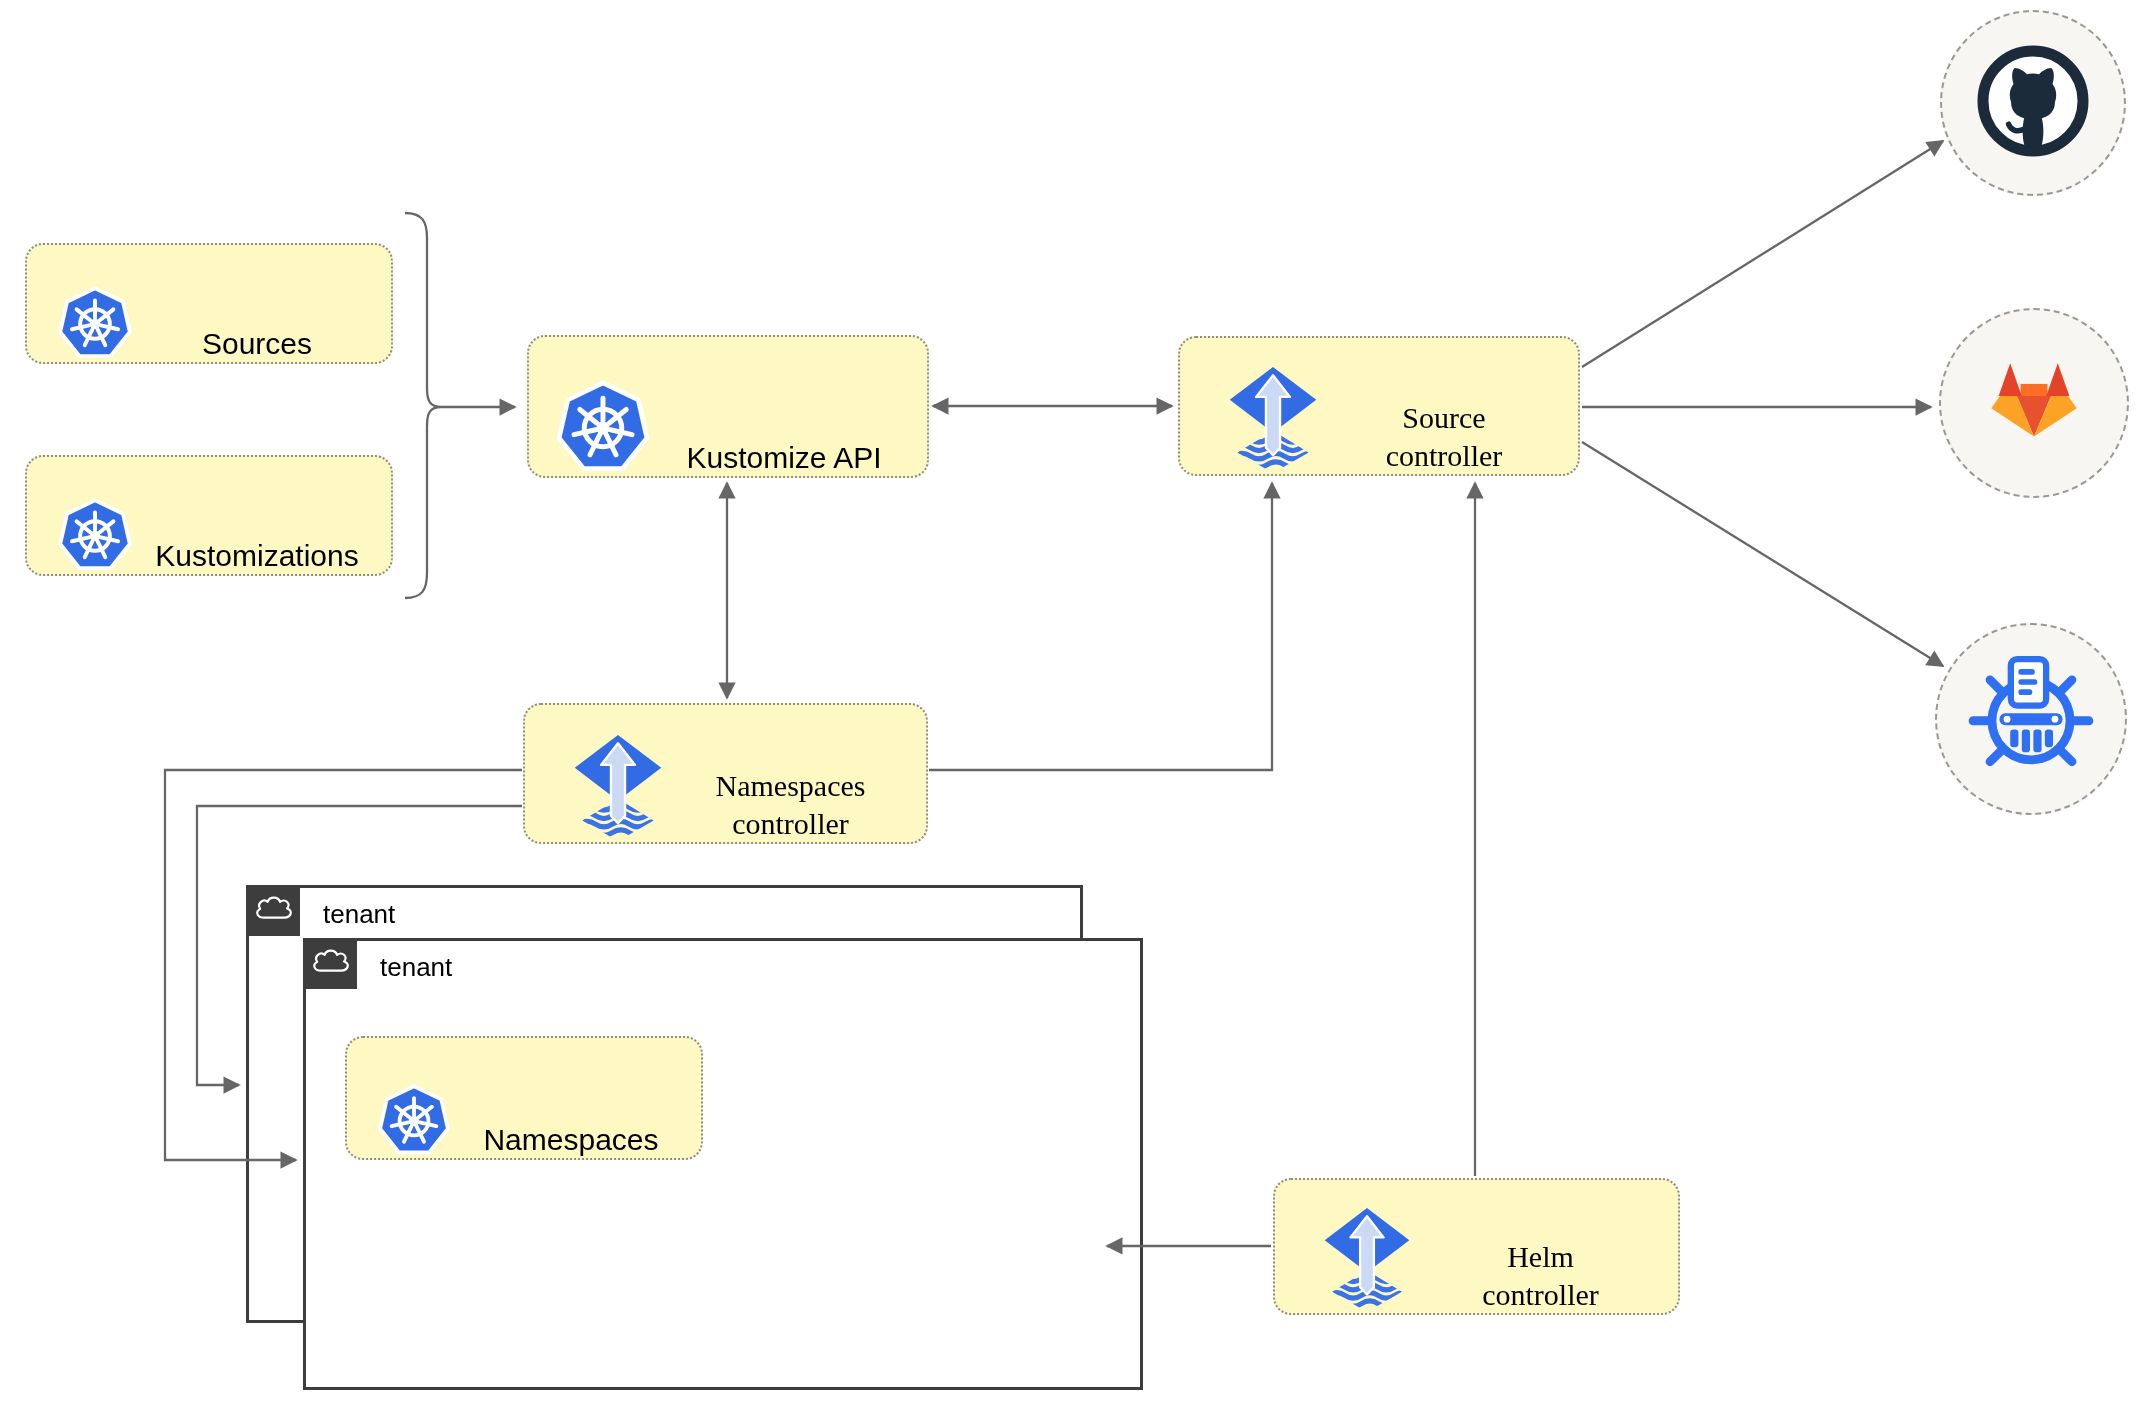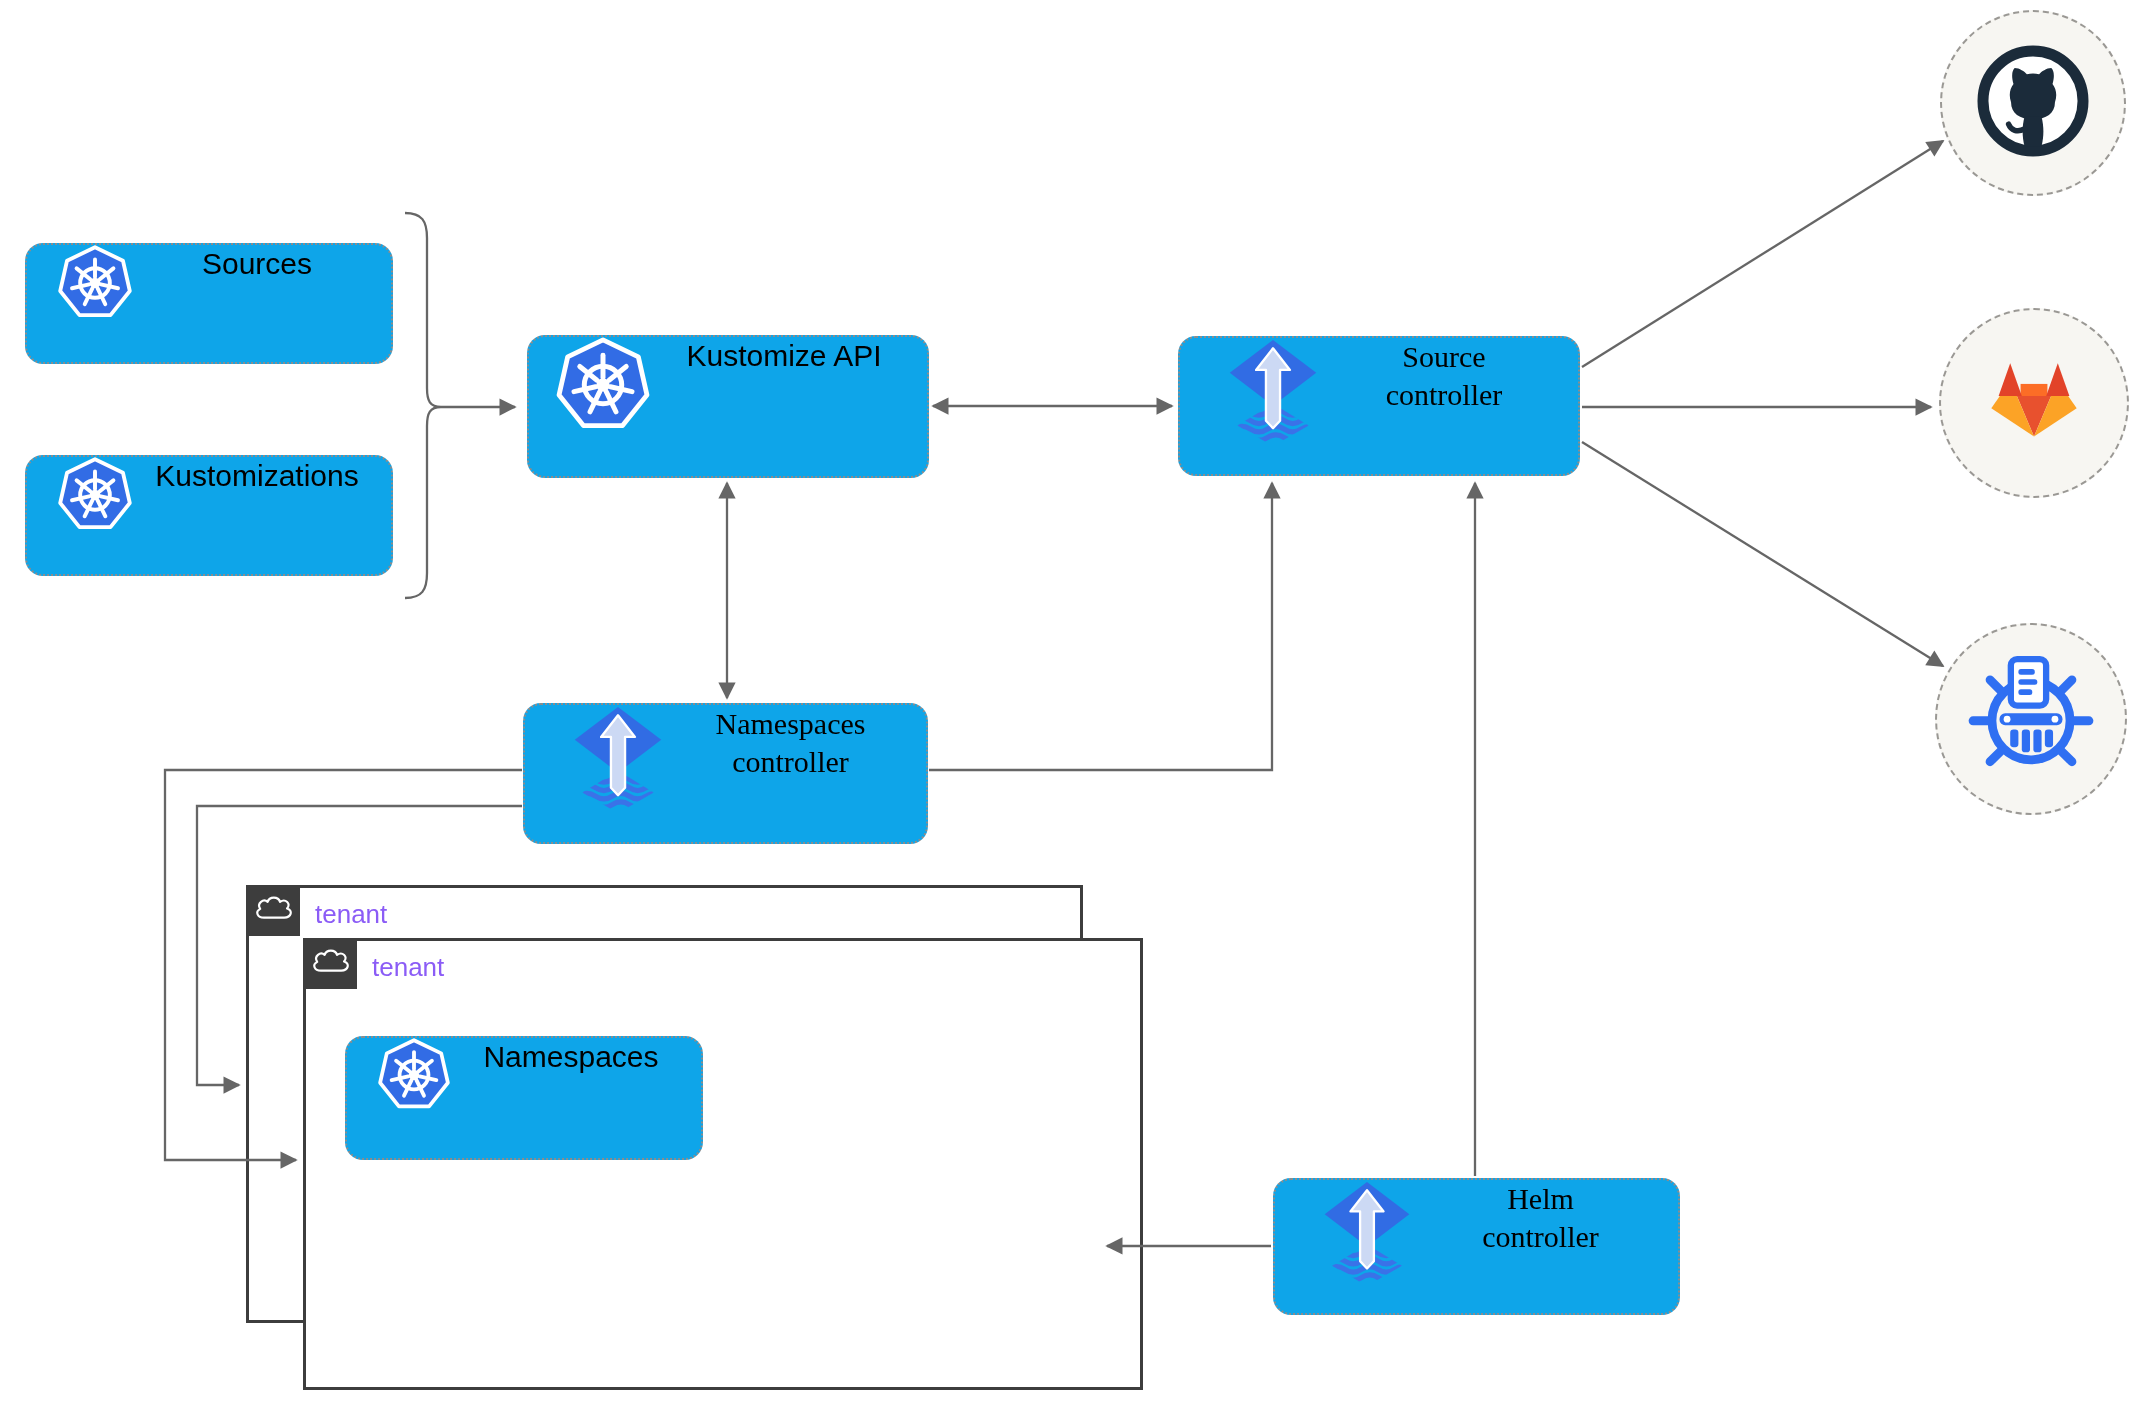--- a/index.html
+++ b/index.html
@@ -3,36 +3,36 @@
 <meta charset="utf-8">
 <style>
   html,body{margin:0;padding:0;background:#fff;}
   *{box-sizing:border-box;}
   .canvas{
     position:relative;width:2144px;height:1407px;background:#ffffff;overflow:hidden;
     font-family:"Liberation Sans", sans-serif;color:#000;
   }
   
   .node{
-    position:absolute;background:#0ea5e9;border:2px dotted #8c8c8c;border-radius:18px;
-    display:flex;align-items:flex-start;z-index:3;
+    position:absolute;background:#fef9c3;border:2px dotted #8c8c8c;border-radius:18px;
+    display:flex;align-items:flex-end;z-index:3;
   }
   .node .icon{flex:0 0 auto;display:flex;align-items:center;margin-left:30px;}
   .node .lbl{
     flex:1;text-align:center;font-size:30px;line-height:1.25;color:#000;padding-right:10px;
   }
   .node .lbl .inner{display:inline-block;}
   .lbl-narrow .inner{max-width:190px;font-family:Liberation Serif, serif;}
   
   .tenant{position:absolute;background:#ffffff;border:3px solid #3d3d3d;}
   .tenant .tab{
     position:absolute;left:-3px;top:-3px;width:54px;height:51px;background:#3d3d3d;
     display:flex;align-items:center;justify-content:center;
   }
-  .tenant .tlabel{position:absolute;left:66px;top:11px;font-size:26px;color:#8b5cf6;}
+  .tenant .tlabel{position:absolute;left:74px;top:11px;font-size:26px;color:#000000;}
   
   .remote{
     position:absolute;border:2.5px dashed #9a9894;border-radius:50%;background:#f7f6f2;
     display:flex;align-items:center;justify-content:center;z-index:3;
   }
   .edges{position:absolute;left:0;top:0;z-index:5;pointer-events:none;}
   .defs-svg{position:absolute;width:0;height:0;}
 </style>
 </head>
 <body>

